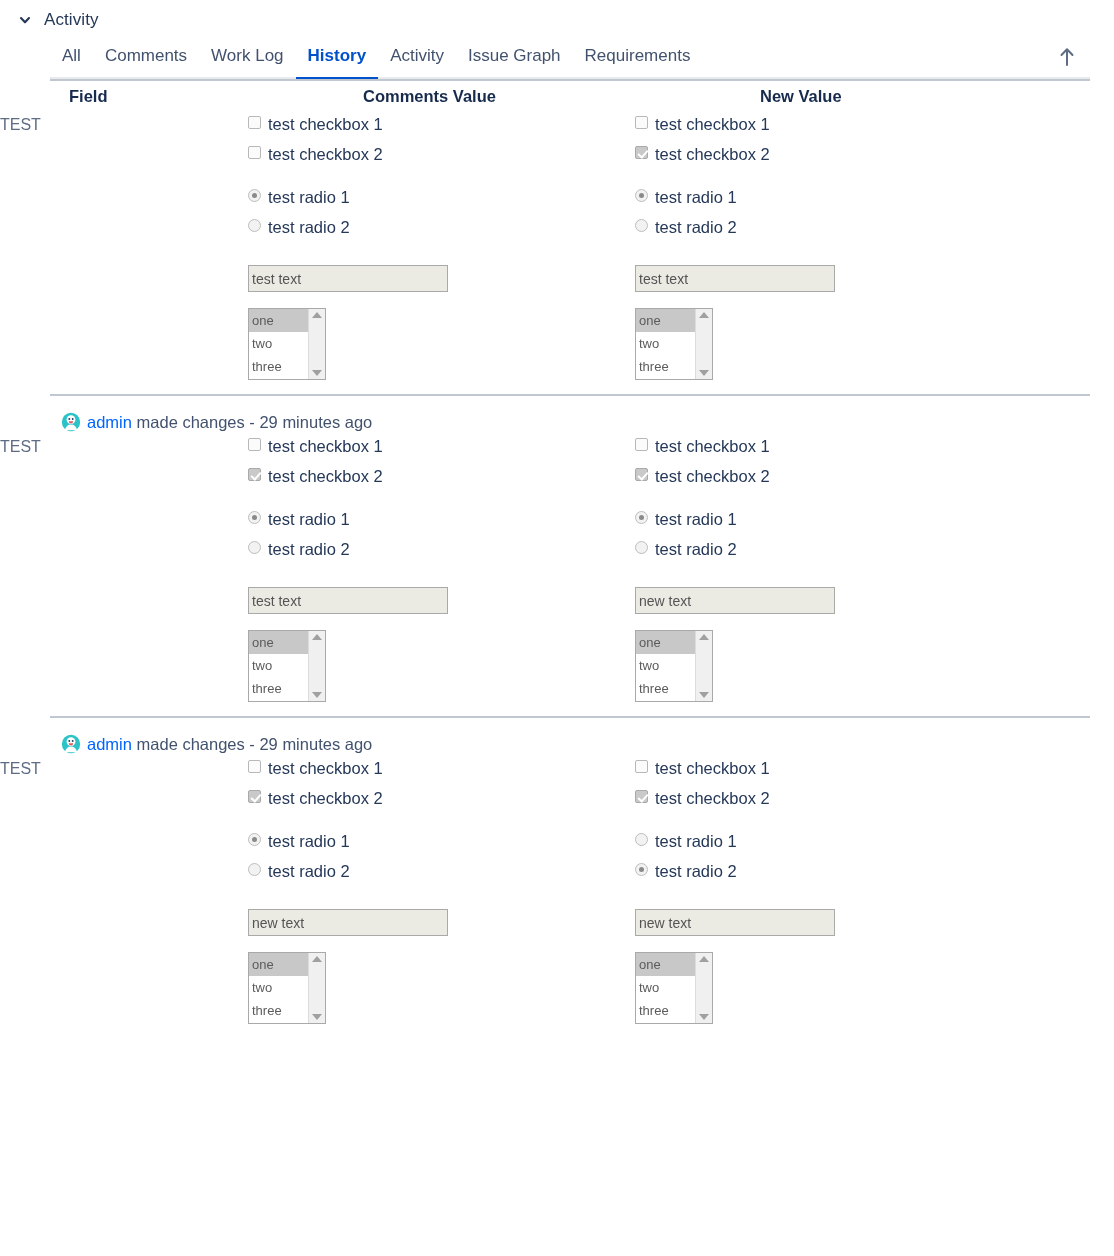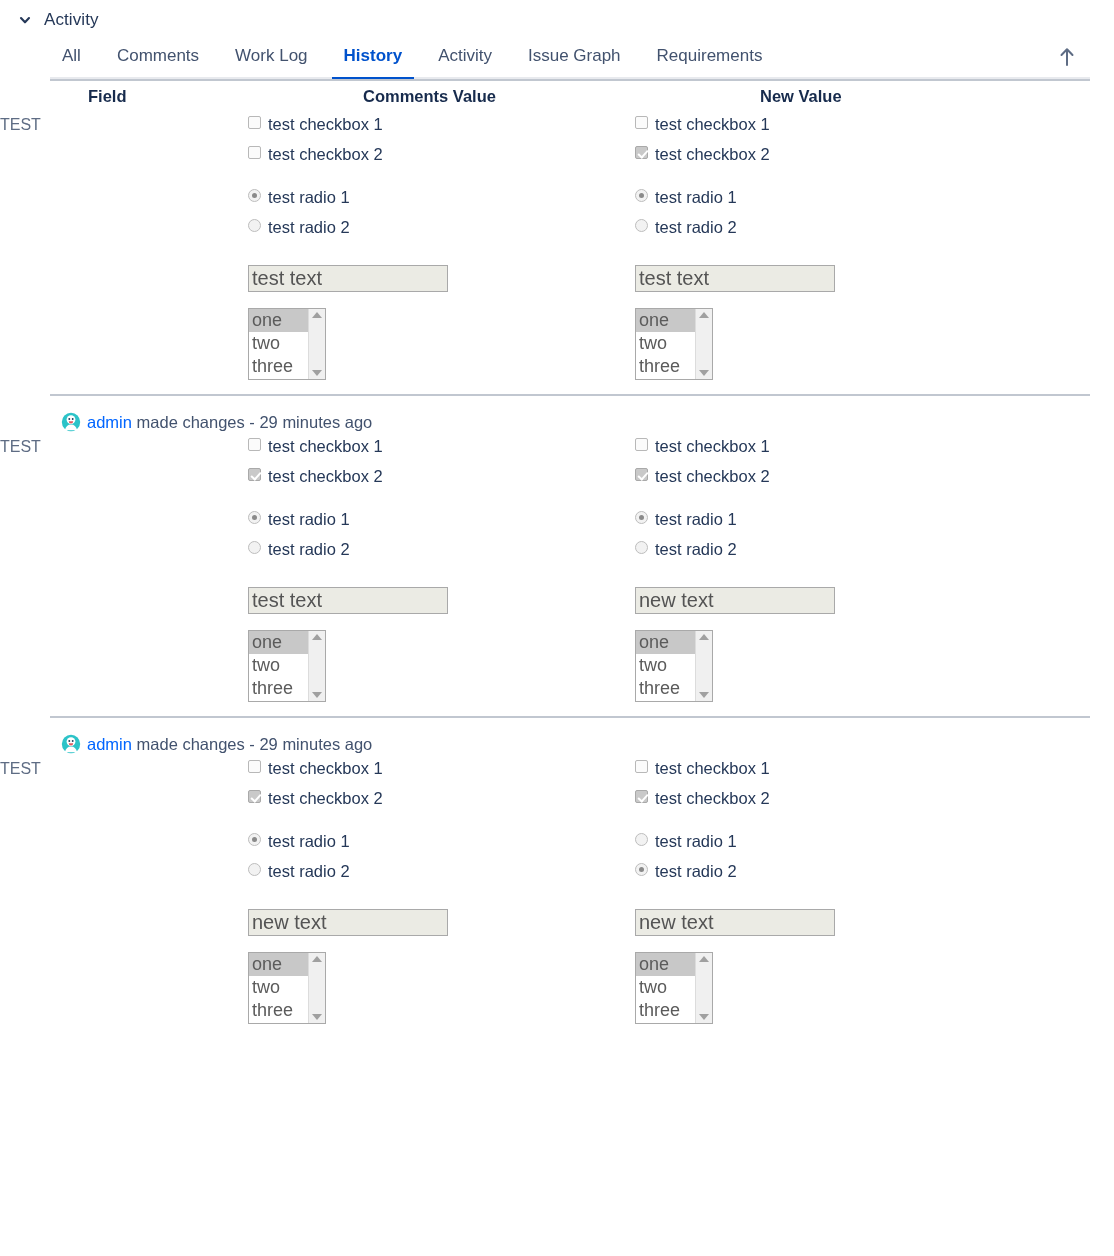--- a/index.html
+++ b/index.html
@@ -38,21 +38,21 @@
   
   .tabbar-wrap {
     position: relative;
     margin-left: 50px;
     margin-right: 24px;
     margin-top: 6px;
   }
   .tabbar {
     display: flex;
     align-items: flex-end;
-    gap: 12px;
+    gap: 0;
     border-bottom: 2px solid #e8eaee;
     padding-bottom: 0;
     position: relative;
   }
   .tab {
     font-size: 17px;
     color: #42526e;
     padding: 4px 12px 11px 12px;
     cursor: pointer;
     white-space: nowrap;
@@ -113,21 +113,21 @@
   .change-table col.c-orig  { width: 385px; }
   .change-table col.c-new   { width: 489px; }
 
   .change-table th {
     font-size: 16.5px;
     color: #172b4d;
     font-weight: 700;
     text-align: center;
     padding: 6px 0 10px 0;
   }
-  .change-table th.h-field { text-align: left; padding-left: 88px; }
+  .change-table th.h-field { text-align: left; padding-left: 69px; }
   .change-table th.h-orig  { text-align: left; padding-left: 123px; }
   .change-table th.h-new   { text-align: left; padding-left: 135px; }
 
   .change-table td {
     vertical-align: top;
     padding: 0 0 14px 0;
   }
   .cell-field {
     font-size: 16px;
     color: #5e6c84;
@@ -193,21 +193,21 @@
   }
 
   .gap-sm { height: 13px; }
   .gap-md { height: 16px; }
 
   .txtfield {
     width: 200px;
     height: 27px;
     background: #ebebe4;
     border: 1px solid #a9a9a9;
-    font-size: 20px;
+    font-size: 14px;
     color: #545454;
     padding: 0 3px;
     display: flex;
     align-items: center;
     font-family: "Liberation Sans", sans-serif;
   }
 
   .listbox {
     width: 78px;
     height: 72px;
@@ -216,21 +216,21 @@
     display: flex;
     overflow: hidden;
   }
   .listbox .options {
     flex: 1 1 auto;
     display: flex;
     flex-direction: column;
     min-width: 0;
   }
   .listbox .opt {
-    font-size: 18px;
+    font-size: 13px;
     color: #5b5b5b;
     line-height: 23px;
     height: 23px;
     padding-left: 3px;
     white-space: nowrap;
     overflow: hidden;
   }
   .listbox .opt.sel {
     background: #c8c8c8;
     color: #5b5b5b;

